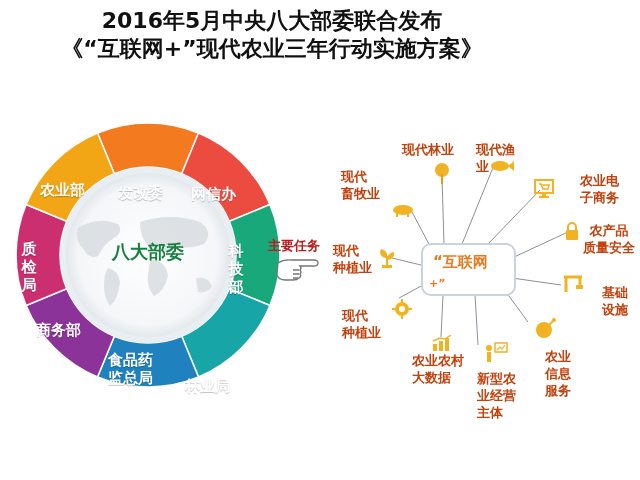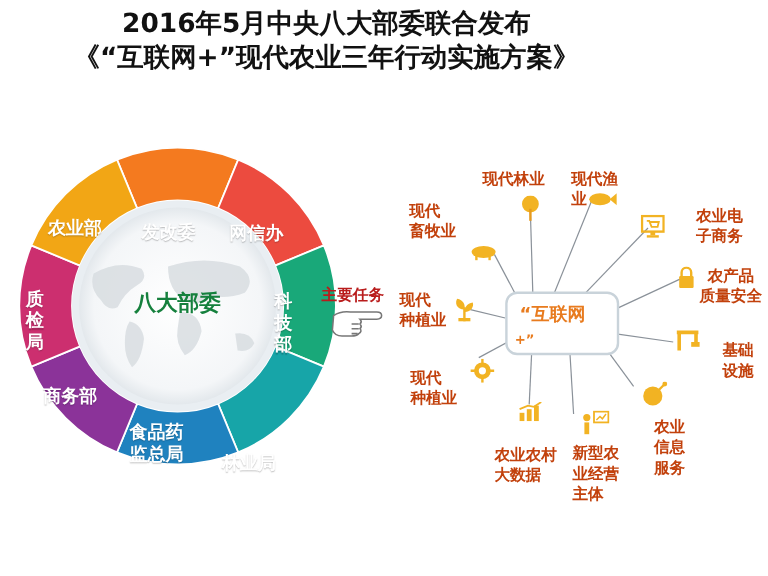--- a/index.html
+++ b/index.html
@@ -168,21 +168,21 @@
 <div class="node" style="left:342px;top:307px;">
   <div>现代</div>
   <div>种植业</div>
 </div>
 <svg class="icon" style="left:392px;top:299px;" width="20" height="20" viewBox="0 0 20 20">
   <circle cx="10" cy="10" r="7" fill="#f2b323"></circle>
     <circle cx="10" cy="10" r="3" fill="#fff"></circle>
     <path d="M10,0 V4 M10,16 V20 M0,10 H4 M16,10 H20" stroke="#f2b323" stroke-width="2"></path>
 </svg>
 
-<div class="node" style="left:412px;top:371px;">
+<div class="node" style="left:412px;top:352px;">
   <div>农业农村</div>
   <div>大数据</div>
 </div>
 <svg class="icon" style="left:432px;top:335px;" width="20" height="16" viewBox="0 0 20 16">
   <rect x="1" y="9" width="4" height="7" fill="#f2b323"></rect>
     <rect x="7" y="6" width="4" height="10" fill="#f2b323"></rect>
     <rect x="13" y="3" width="4" height="13" fill="#f2b323"></rect>
     <path d="M1,6 L8,3 L13,4 L19,0" stroke="#f2b323" stroke-width="1.5" fill="none"></path>
 </svg>
 

